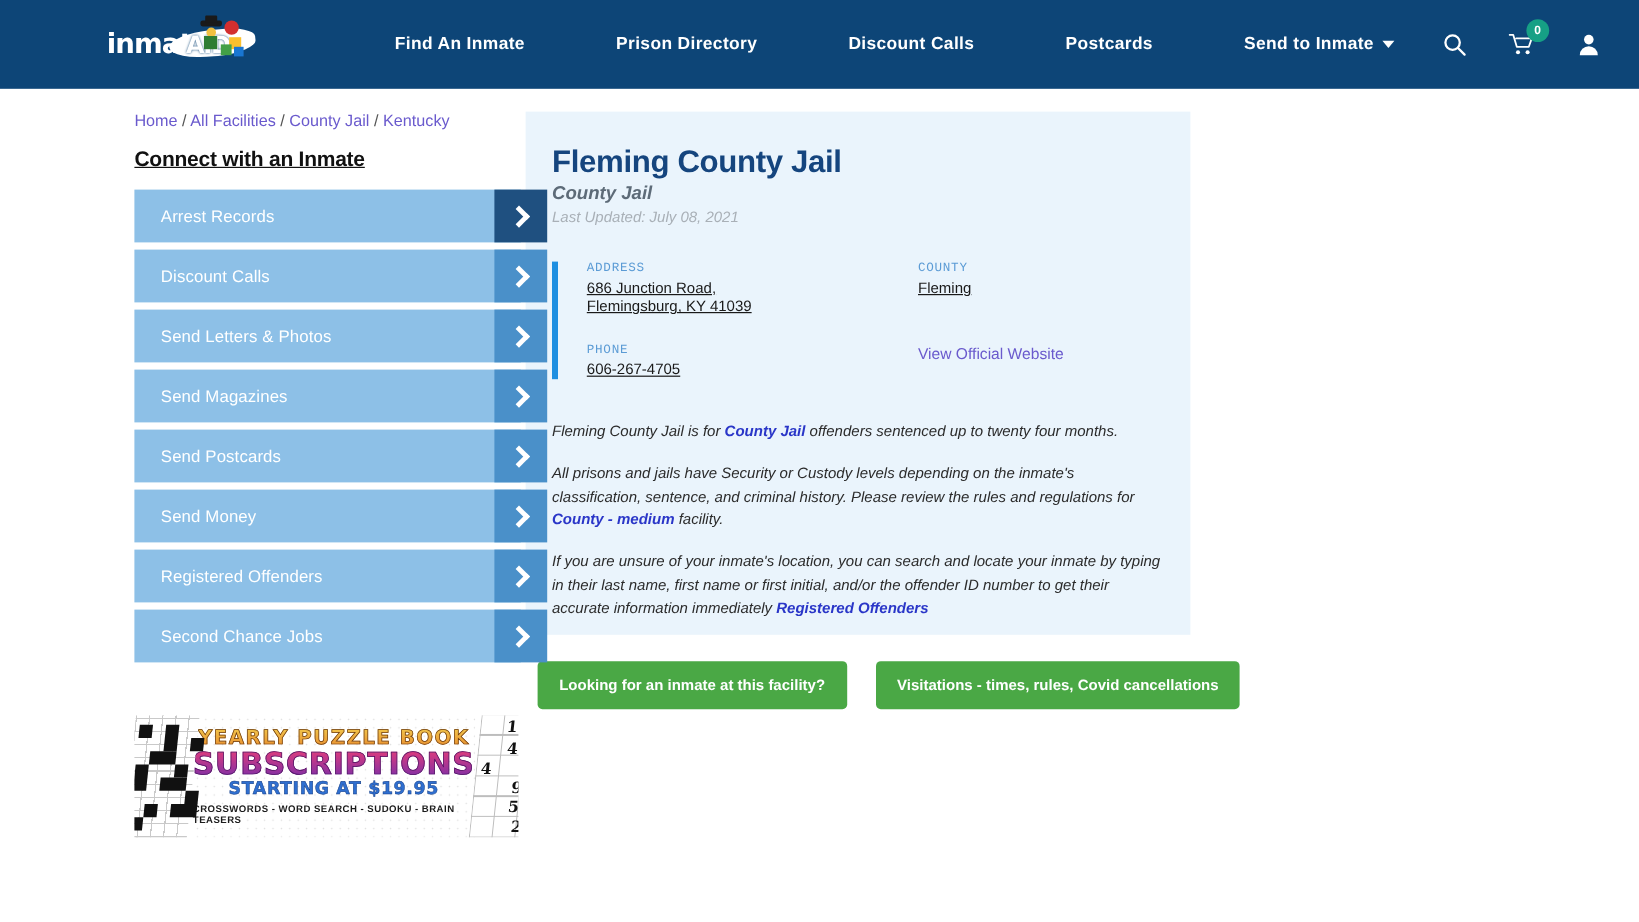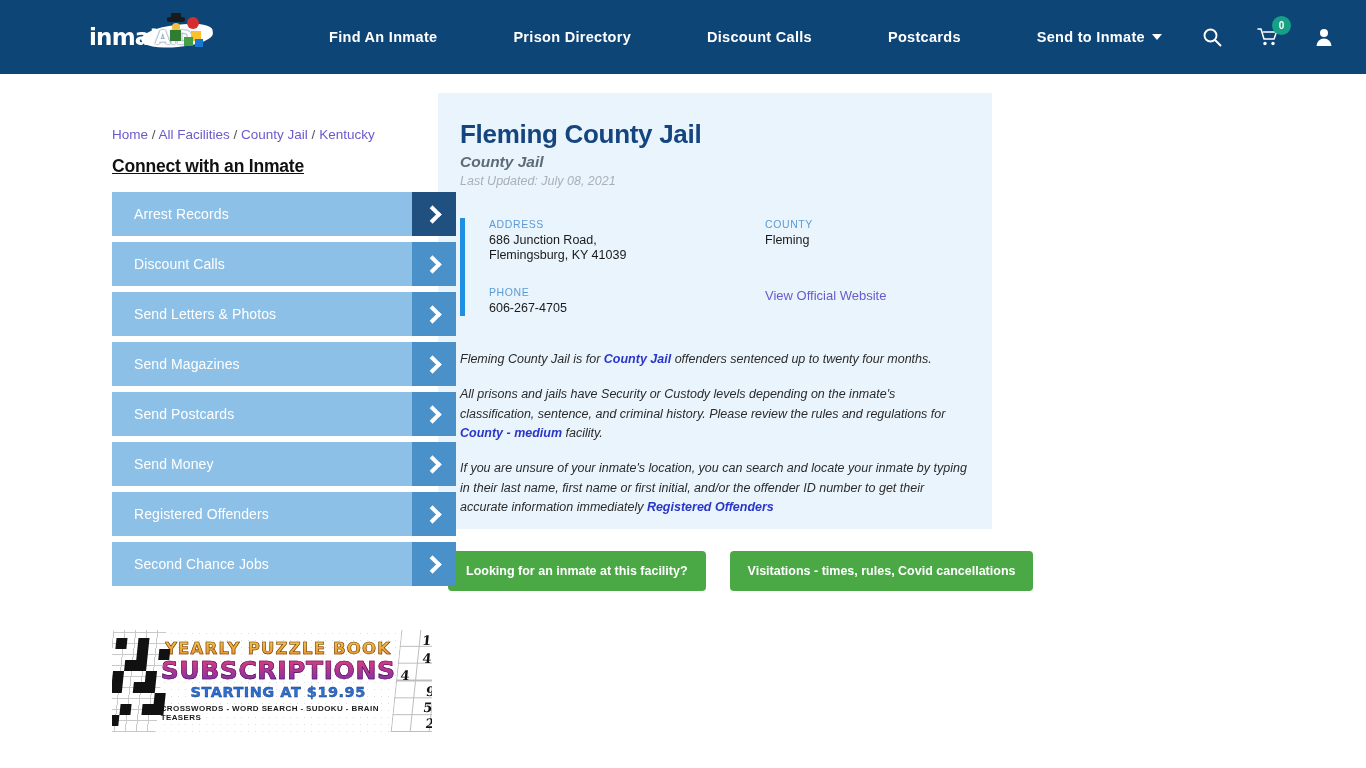--- a/index.html
+++ b/index.html
@@ -145,21 +145,20 @@
     padding: 19px 0 0 0;
   }
   .left-col { width: 390px; padding-left: 112px; }
   .right-col { flex: 1; padding-left: 48px; }
 
   .breadcrumb {
     font-size: 13.5px;
     color: #6a5acd;
     white-space: nowrap;
     margin-bottom: 14px;
-    margin-top: 34px;
   }
   .breadcrumb a { color: #6a5acd; text-decoration: none; cursor: pointer; }
   .breadcrumb .sep { color: #555; }
 
   .side-title {
     font-size: 17.5px;
     font-weight: bold;
     color: #111111;
     text-decoration: underline;
     margin: 0 0 15px 0;
@@ -315,25 +314,27 @@
     display: grid;
     grid-template-columns: 276px 1fr;
     row-gap: 22px;
     margin-bottom: 34px;
   }
   .info-label {
     font-size: 10.5px;
     color: #5b9bd5;
     letter-spacing: 0.6px;
     margin-bottom: 3px;
+    font-family: Liberation Mono, monospace;
   }
   .info-val {
     font-size: 12.5px;
     color: #1a1a1a;
     line-height: 1.22;
+    text-decoration: underline;
   }
   .info-link {
     font-size: 13px;
     color: #6a5acd;
     cursor: pointer;
   }
   .para {
     font-size: 12.5px;
     font-style: italic;
     color: #2b2b2b;

